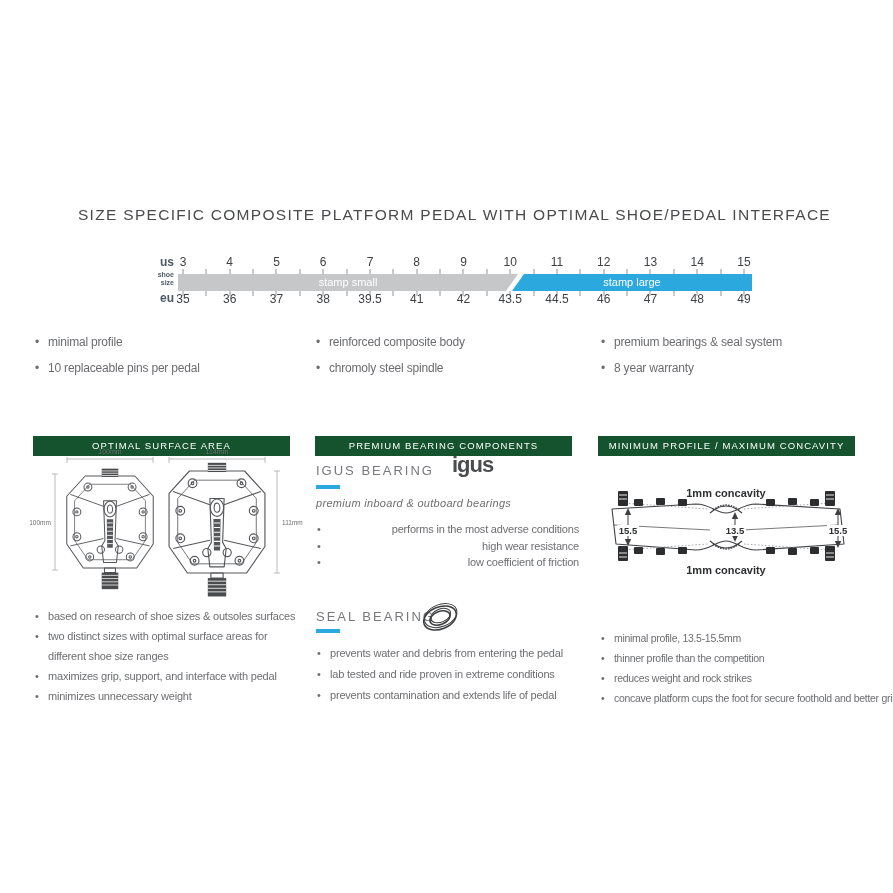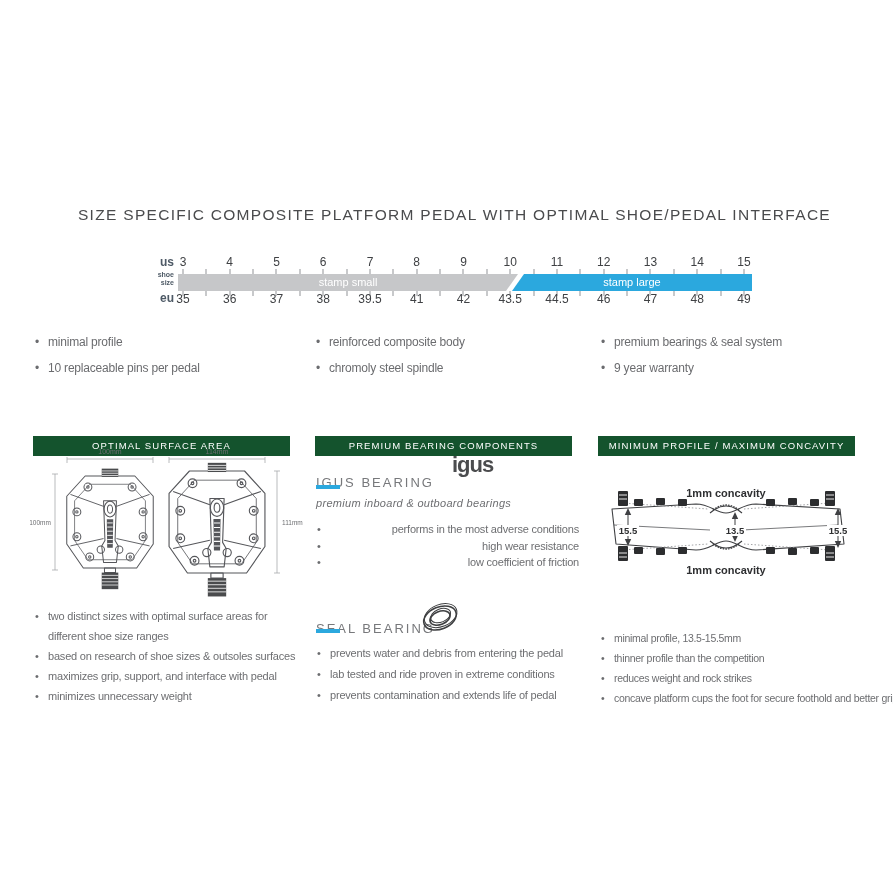--- a/index.html
+++ b/index.html
@@ -38,21 +38,21 @@
   .bi{position:relative;padding-left:13px;}
   .bi::before{content:"\2022";position:absolute;left:0;top:0;color:#6b6c6f;}
   
   .sec-h{position:absolute;top:436px;width:257px;height:20px;background:#14532d;color:#fff;
          font-size:9.5px;letter-spacing:1.1px;text-align:center;line-height:20px;}
   .sec1{left:33px;} .sec2{left:315px;} .sec3{left:598px;}
   
   .pedals-svg{position:absolute;left:30px;top:446px;}
   .surface-bullets{position:absolute;left:35px;top:606px;width:264px;font-size:11px;
                    letter-spacing:-0.2px;line-height:20px;}
-  .igus-head,.seal-head{position:absolute;left:316px;font-size:13px;letter-spacing:2px;color:#77787b;margin-top:12px;}
+  .igus-head,.seal-head{position:absolute;left:316px;font-size:13px;letter-spacing:2px;color:#77787b;}
   .igus-head{top:463px;} .seal-head{top:609px;}
   .igus-logo{position:absolute;left:452px;top:452px;font-size:22px;font-weight:bold;
              letter-spacing:-1px;color:#4b4c4e;}
   .accent-line{position:absolute;left:316px;width:24px;height:4px;background:#2ba8de;}
   .ul1{top:485px;} .ul2{top:629px;}
   .igus-sub{position:absolute;left:316px;top:497px;font-size:11px;font-style:italic;
             letter-spacing:0.3px;color:#6d6e71;}
   .igus-bullets{position:absolute;left:317px;top:521px;width:262px;font-size:11px;
                 letter-spacing:-0.2px;line-height:16.5px;text-align:right;}
   .seal-icon{position:absolute;left:414px;top:596px;}
@@ -120,21 +120,21 @@
   <div class="feat feat1">
     <div class="bi">minimal profile</div>
     <div class="bi">10 replaceable pins per pedal</div>
   </div>
   <div class="feat feat2">
     <div class="bi">reinforced composite body</div>
     <div class="bi">chromoly steel spindle</div>
   </div>
   <div class="feat feat3">
     <div class="bi">premium bearings &amp; seal system</div>
-    <div class="bi">9 year warranty</div>
+    <div class="bi">8 year warranty</div>
   </div>
 
   <div class="sec-h sec1">OPTIMAL SURFACE AREA</div>
   <div class="sec-h sec2">PREMIUM BEARING COMPONENTS</div>
   <div class="sec-h sec3">MINIMUM PROFILE / MAXIMUM CONCAVITY</div>
 
   <svg class="pedals-svg" width="288" height="155" viewBox="0 0 288 155">
     <defs>
       <g id="pedalShape" fill="none" stroke="#55565a" stroke-width="1.1" stroke-linejoin="round">
         <path d="M-27 -50 L27 -50 L47 -28 L47 24 L29 50 L-29 50 L-47 24 L-47 -28 Z"></path>
@@ -180,22 +180,22 @@
     <g>
       <use href="#pedalShape" transform="translate(187,76) scale(1.02)"></use>
       <path d="M139 13 H235 M139 11 V17 M235 11 V17" stroke="#a7a9ac" stroke-width="0.8" fill="none"></path>
       <path d="M247 25 V127 M244 25 H250 M244 127 H250" stroke="#a7a9ac" stroke-width="0.8" fill="none"></path>
       <text x="187" y="8" text-anchor="middle" font-size="7" fill="#6d6e71">114mm</text>
       <text x="252" y="79" text-anchor="start" font-size="6.5" fill="#6d6e71">111mm</text>
     </g>
   </svg>
 
   <div class="blist surface-bullets">
+    <div class="bi">based on research of shoe sizes &amp; outsoles surfaces</div>
     <div class="bi">two distinct sizes with optimal surface areas for different shoe size ranges</div>
-    <div class="bi">based on research of shoe sizes &amp; outsoles surfaces</div>
     <div class="bi">maximizes grip, support, and interface with pedal</div>
     <div class="bi">minimizes unnecessary weight</div>
   </div>
 
   <div class="igus-head">IGUS BEARING</div>
   <div class="igus-logo">igus</div>
   <div class="accent-line ul1"></div>
   <div class="igus-sub">premium inboard &amp; outboard bearings</div>
   <div class="blist igus-bullets">
     <div class="bi">performs in the most adverse conditions</div>

